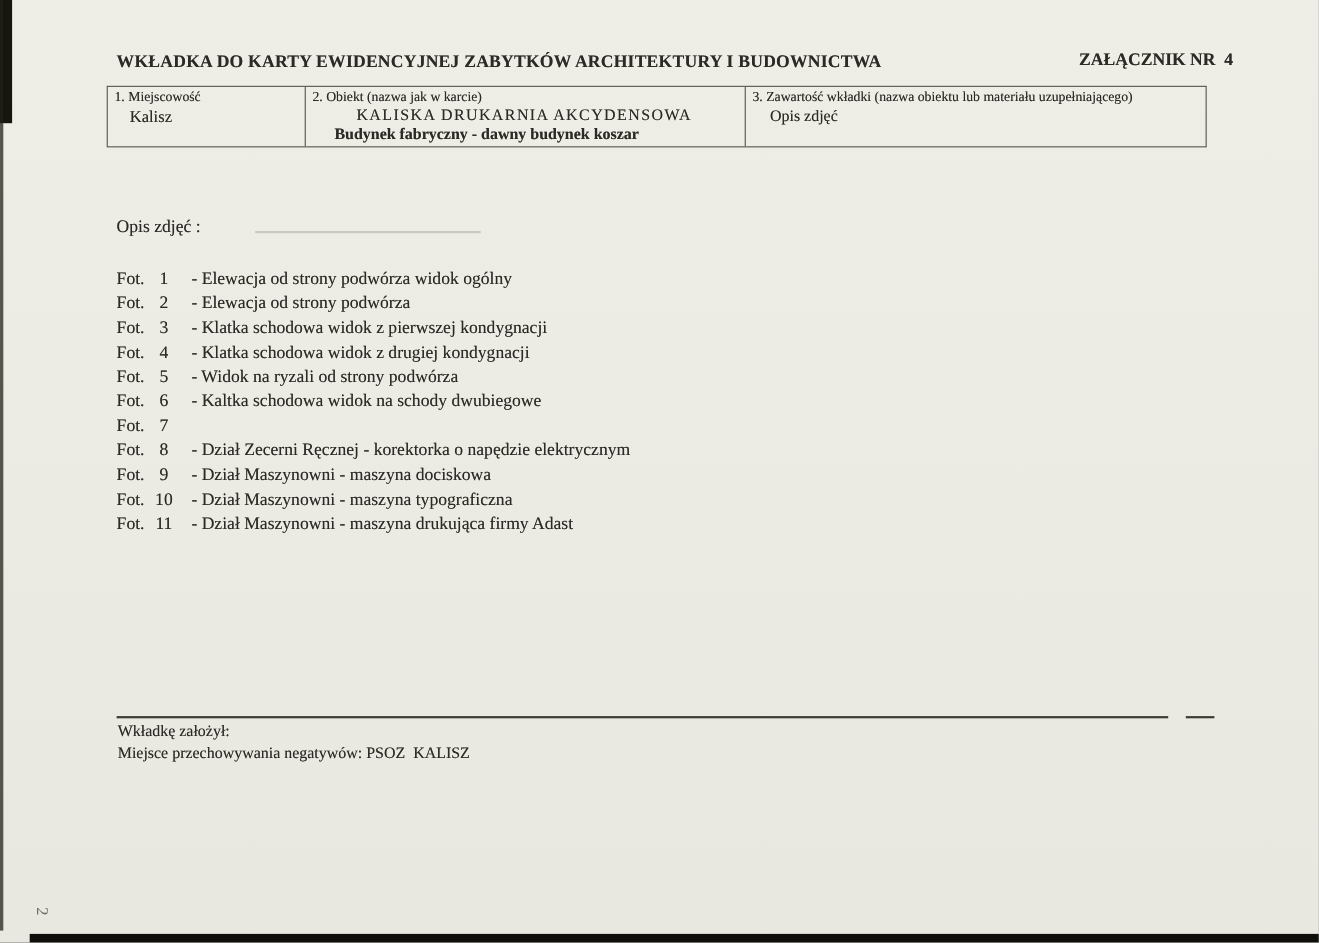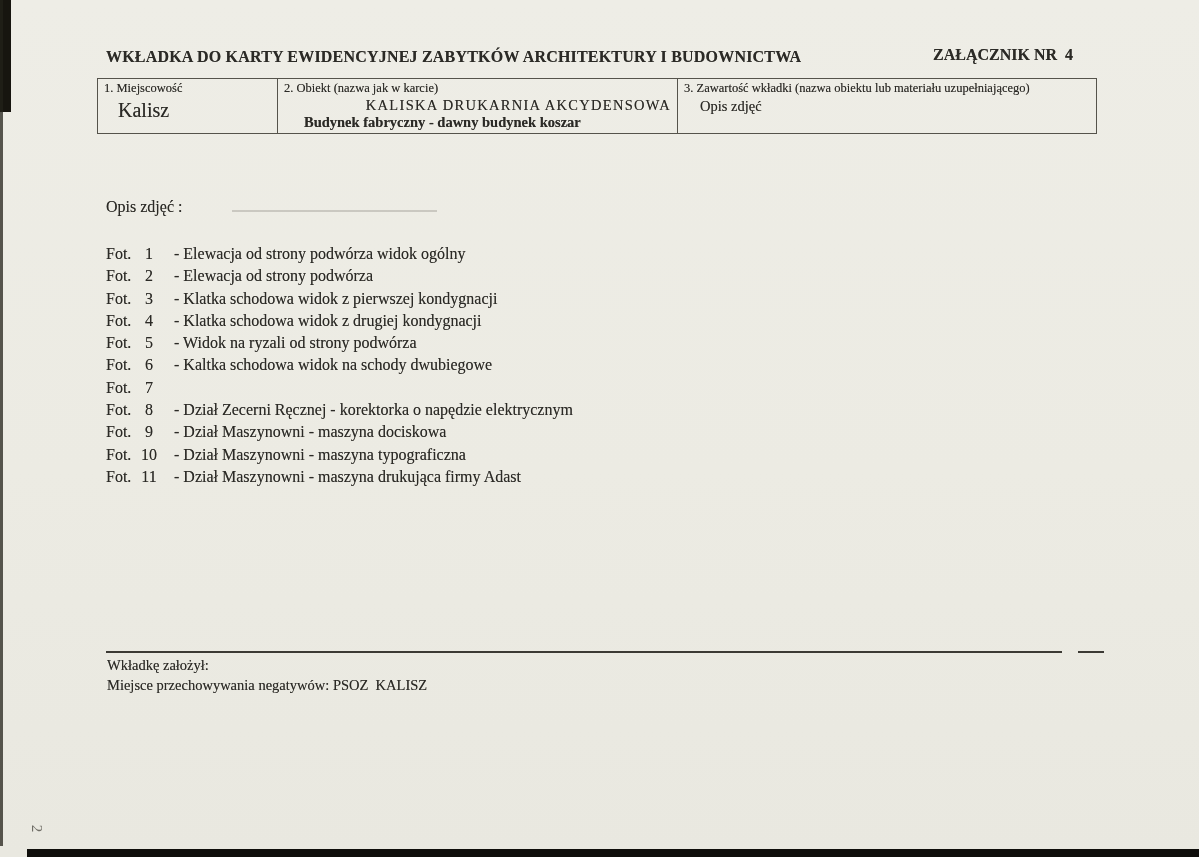--- a/index.html
+++ b/index.html
@@ -9,31 +9,31 @@
     font-family:"Liberation Serif", serif;
     color:#2b2a26;
     text-shadow:0 0 .6px rgba(52,50,44,.55);
   }
   
   .edge-left-top{position:absolute;left:0;top:0;width:11px;height:112px;background:#17150f;}
   .edge-left-line{position:absolute;left:0;top:0;width:3px;height:846px;background:rgba(35,33,26,.75);}
   .edge-bottom{position:absolute;left:27px;top:849px;width:1172px;height:8px;background:#0f0e0b;}
 
   .doc-header{position:absolute;left:106px;top:48px;font-weight:bold;font-size:16px;letter-spacing:.2px;white-space:pre;}
-  .attachment{position:absolute;left:933px;top:46px;font-weight:bold;font-size:16px;white-space:pre;}
+  .attachment{position:absolute;left:981px;top:46px;font-weight:bold;font-size:16px;white-space:pre;}
 
   .form-table{position:absolute;left:97px;top:78px;width:1000px;height:56px;display:flex;
     border:1.4px solid #55534b;box-sizing:border-box;}
   .cell{border-right:1.4px solid #55534b;padding:2px 6px 0 6px;box-sizing:border-box;}
   .cell1{width:180px;}
   .cell2{width:400px;}
   .cell3{flex:1;border-right:none;}
   .cell-label{font-size:12.5px;}
-  .cell1 .cell-value{font-size:20px;margin-left:14px;margin-top:3px;}
-  .cell2 .cell-value1{font-size:14.5px;letter-spacing:1.3px;margin-left:24px;margin-top:1px;text-align:right;}
+  .cell1 .cell-value{font-size:15px;margin-left:14px;margin-top:3px;}
+  .cell2 .cell-value1{font-size:14.5px;letter-spacing:1.3px;margin-left:40px;margin-top:1px;}
   .cell2 .cell-value2{font-size:14.5px;margin-left:20px;font-weight:bold;}
   .cell3 .cell-value{font-size:14.5px;margin-left:16px;margin-top:2px;}
 
   .opis-heading{position:absolute;left:106px;top:198px;font-size:16px;}
   .opis-rule{position:absolute;left:232px;top:210px;width:205px;height:2px;background:rgba(160,158,148,.45);}
 
   .fot-list{position:absolute;left:106px;top:243px;font-size:16px;line-height:22.3px;}
   .fot-row{display:flex;}
   .fot-label{width:32px;}
   .fot-num{width:22px;text-align:center;}

